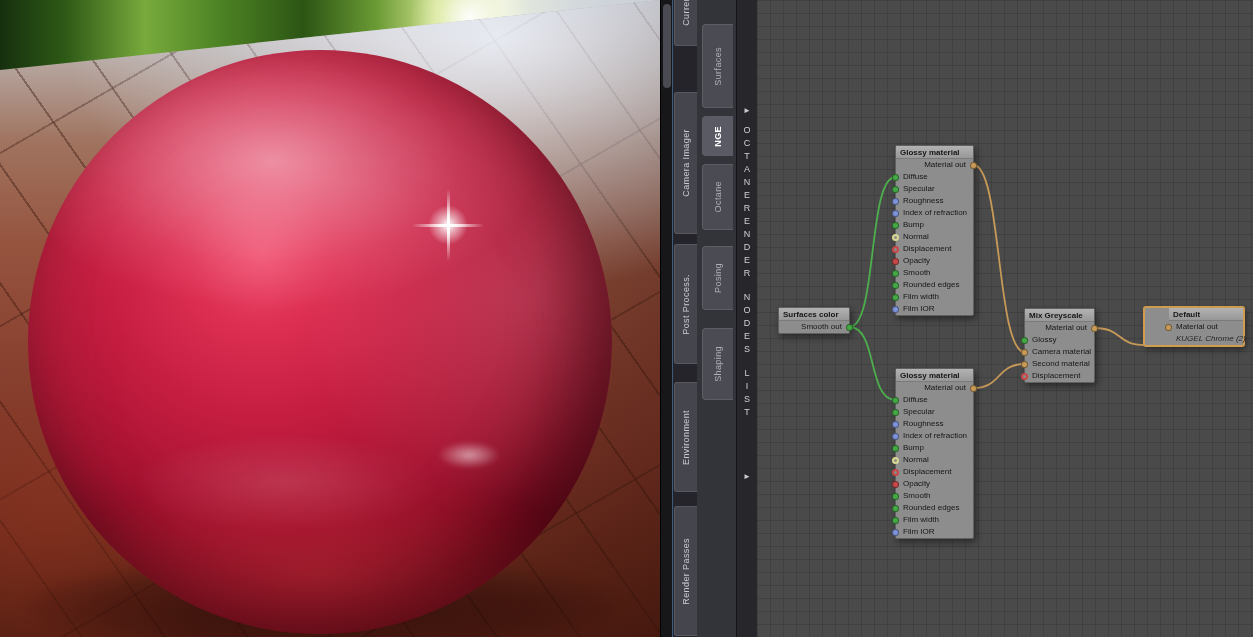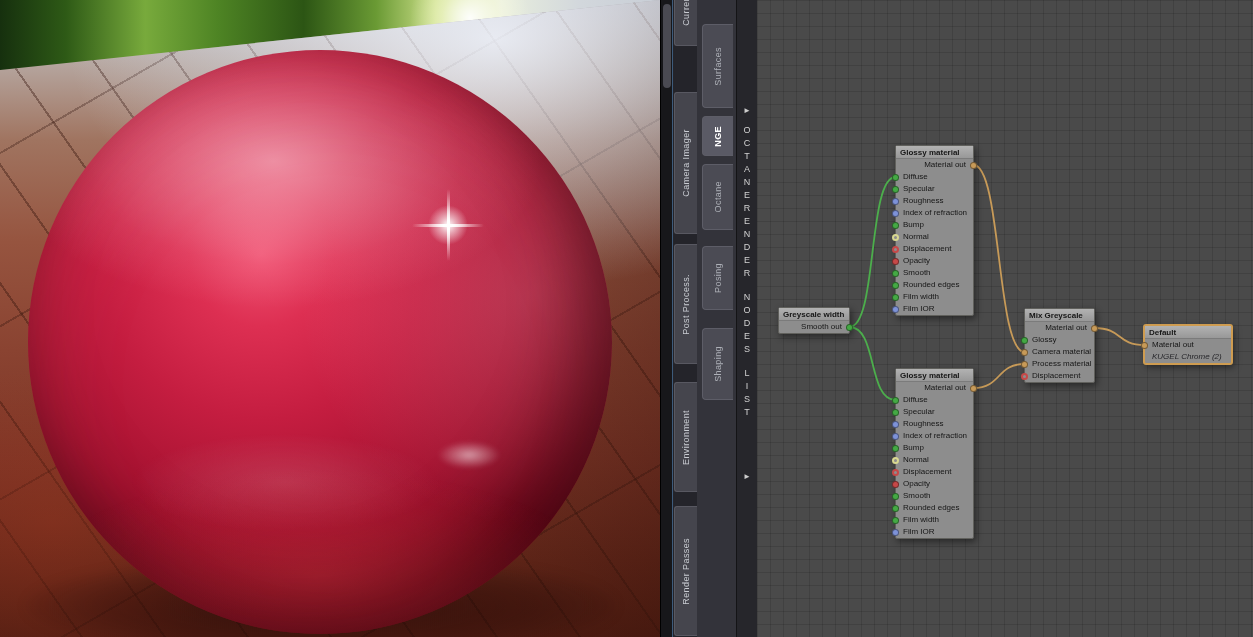--- a/index.html
+++ b/index.html
@@ -190,21 +190,21 @@
 
   <div class="editor" id="editor">
     <svg id="edges" width="496" height="637">
         <path d="M 92.5 327 C 120.5 327, 110.5 177, 138.5 177" stroke="#4cae4c" stroke-width="1.8" fill="none"></path>
         <path d="M 92.5 327 C 120.5 327, 110.5 400, 138.5 400" stroke="#4cae4c" stroke-width="1.8" fill="none"></path>
         <path d="M 216.5 165 C 244.55 165, 239.45 352, 267.5 352" stroke="#c79a58" stroke-width="1.8" fill="none"></path>
         <path d="M 216.5 388 C 244.55 388, 239.45 364, 267.5 364" stroke="#c79a58" stroke-width="1.8" fill="none"></path>
         <path d="M 337.5 328 C 365.5 328, 359.5 345, 387.5 345" stroke="#c79a58" stroke-width="1.8" fill="none"></path>
       </svg>
   <div class="node" style="left: 21px; top: 307px; width: 72px;">
-        <div class="title">Greyscale width</div>
+        <div class="title">Surfaces color</div>
         <div class="row r-right"><span class="rlabel">Smooth out</span><div class="dot p-right" style="background: rgb(68, 169, 68); border-color: rgba(0, 0, 0, 0.4);"></div></div>
       </div>
       <div class="node" style="left: 138px; top: 145px; width: 79px;">
         <div class="title">Glossy material</div>
         <div class="row r-right"><span class="rlabel">Material out</span><div class="dot p-right" style="background: rgb(199, 154, 88); border-color: rgba(0, 0, 0, 0.4);"></div></div>
         <div class="row"><span class="rlabel">Diffuse</span><div class="dot p-left" style="background: rgb(68, 169, 68); border-color: rgba(0, 0, 0, 0.4);"></div></div>
         <div class="row"><span class="rlabel">Specular</span><div class="dot p-left" style="background: rgb(68, 169, 68); border-color: rgba(0, 0, 0, 0.4);"></div></div>
         <div class="row"><span class="rlabel">Roughness</span><div class="dot p-left" style="background: rgb(125, 146, 216); border-color: rgba(0, 0, 0, 0.4);"></div></div>
         <div class="row"><span class="rlabel">Index of refraction</span><div class="dot p-left" style="background: rgb(125, 146, 216); border-color: rgba(0, 0, 0, 0.4);"></div></div>
         <div class="row"><span class="rlabel">Bump</span><div class="dot p-left" style="background: rgb(68, 169, 68); border-color: rgba(0, 0, 0, 0.4);"></div></div>
@@ -230,23 +230,23 @@
         <div class="row"><span class="rlabel">Smooth</span><div class="dot p-left" style="background: rgb(68, 169, 68); border-color: rgba(0, 0, 0, 0.4);"></div></div>
         <div class="row"><span class="rlabel">Rounded edges</span><div class="dot p-left" style="background: rgb(68, 169, 68); border-color: rgba(0, 0, 0, 0.4);"></div></div>
         <div class="row"><span class="rlabel">Film width</span><div class="dot p-left" style="background: rgb(68, 169, 68); border-color: rgba(0, 0, 0, 0.4);"></div></div>
         <div class="row"><span class="rlabel">Film IOR</span><div class="dot p-left" style="background: rgb(125, 146, 216); border-color: rgba(0, 0, 0, 0.4);"></div></div>
       </div>
       <div class="node" style="left: 267px; top: 308px; width: 71px;">
         <div class="title">Mix Greyscale</div>
         <div class="row r-right"><span class="rlabel">Material out</span><div class="dot p-right" style="background: rgb(199, 154, 88); border-color: rgba(0, 0, 0, 0.4);"></div></div>
         <div class="row"><span class="rlabel">Glossy</span><div class="dot p-left" style="background: rgb(68, 169, 68); border-color: rgba(0, 0, 0, 0.4);"></div></div>
         <div class="row"><span class="rlabel">Camera material</span><div class="dot p-left" style="background: rgb(199, 154, 88); border-color: rgba(0, 0, 0, 0.4);"></div></div>
-        <div class="row"><span class="rlabel">Process material</span><div class="dot p-left" style="background: rgb(199, 154, 88); border-color: rgba(0, 0, 0, 0.4);"></div></div>
+        <div class="row"><span class="rlabel">Second material</span><div class="dot p-left" style="background: rgb(199, 154, 88); border-color: rgba(0, 0, 0, 0.4);"></div></div>
         <div class="row"><span class="rlabel">Displacement</span><div class="dot p-left hollow" style="background: rgb(141, 141, 141); border-color: rgb(198, 72, 72);"></div></div>
       </div>
-      <div class="node selected" style="left: 387px; top: 325px; width: 88px;">
+      <div class="node selected" style="left: 387px; top: 307px; width: 100px; padding-left: 24px;">
         <div class="title">Default</div>
         <div class="row"><span class="rlabel">Material out</span><div class="dot p-left" style="background: rgb(199, 154, 88); border-color: rgba(0, 0, 0, 0.4);"></div></div>
         <div class="row r-italic"><span class="rlabel">KUGEL Chrome (2)</span></div>
       </div>
     </div>
 
 </div>
 
 </body></html>

